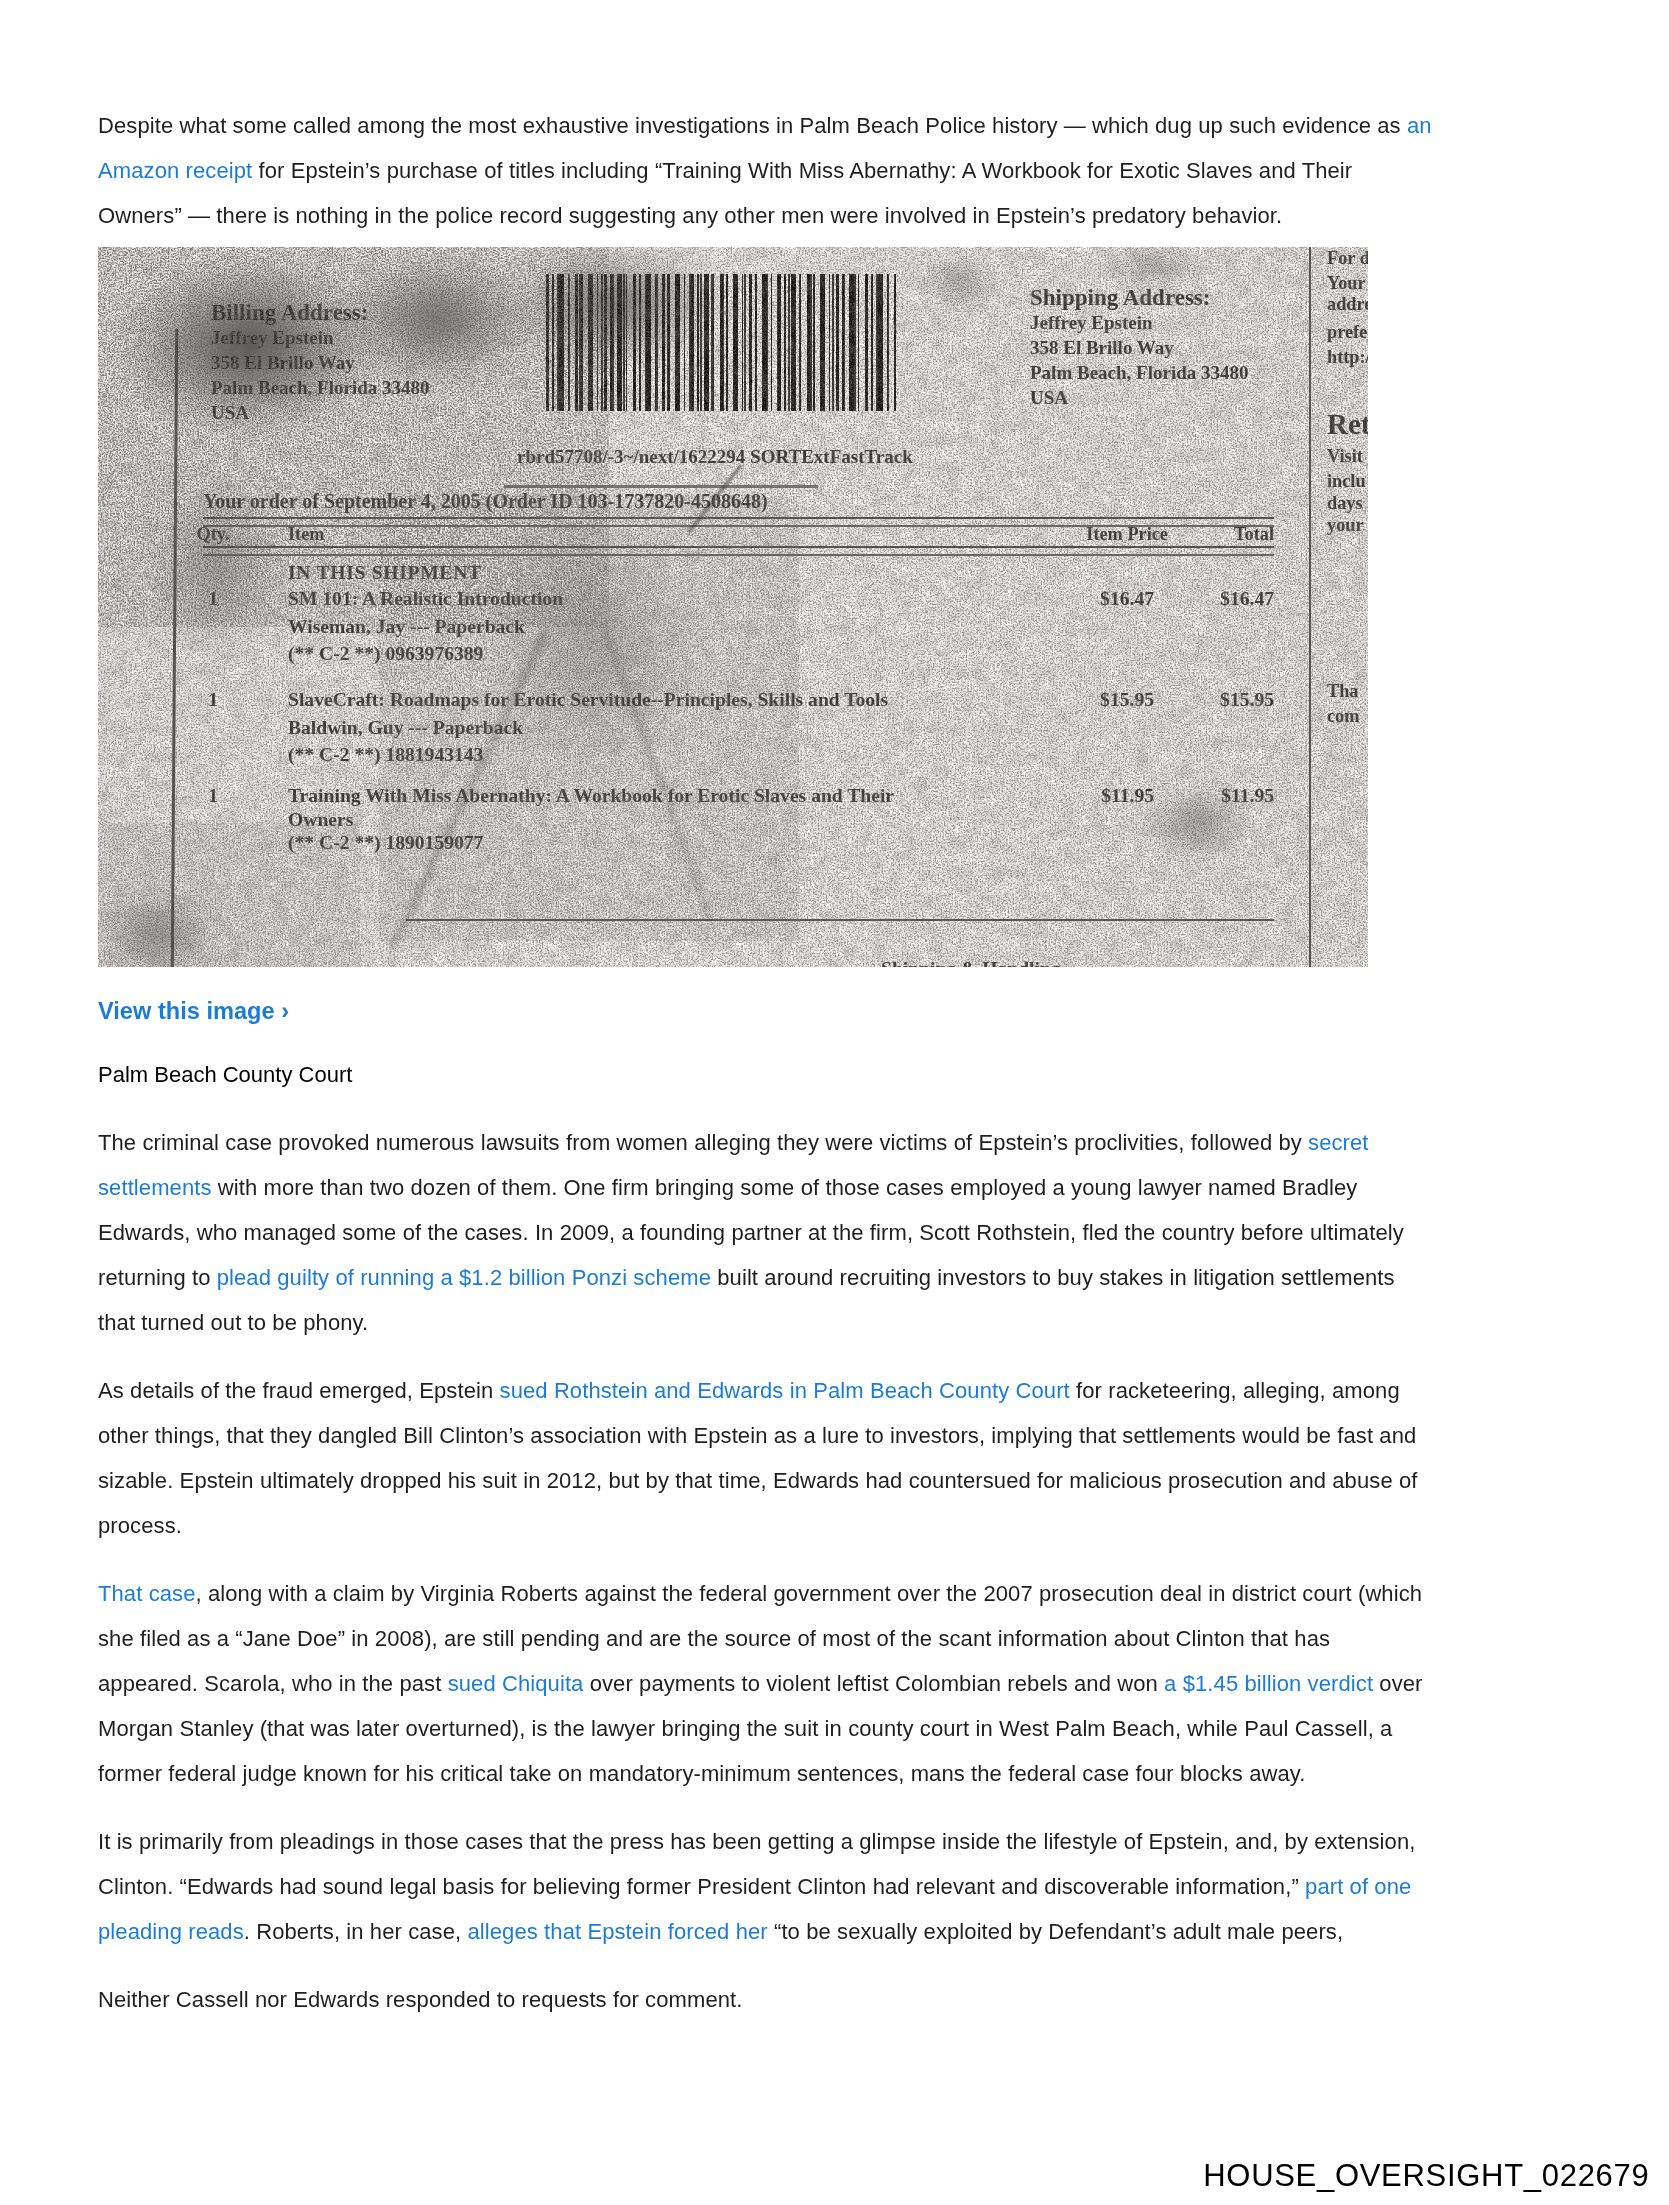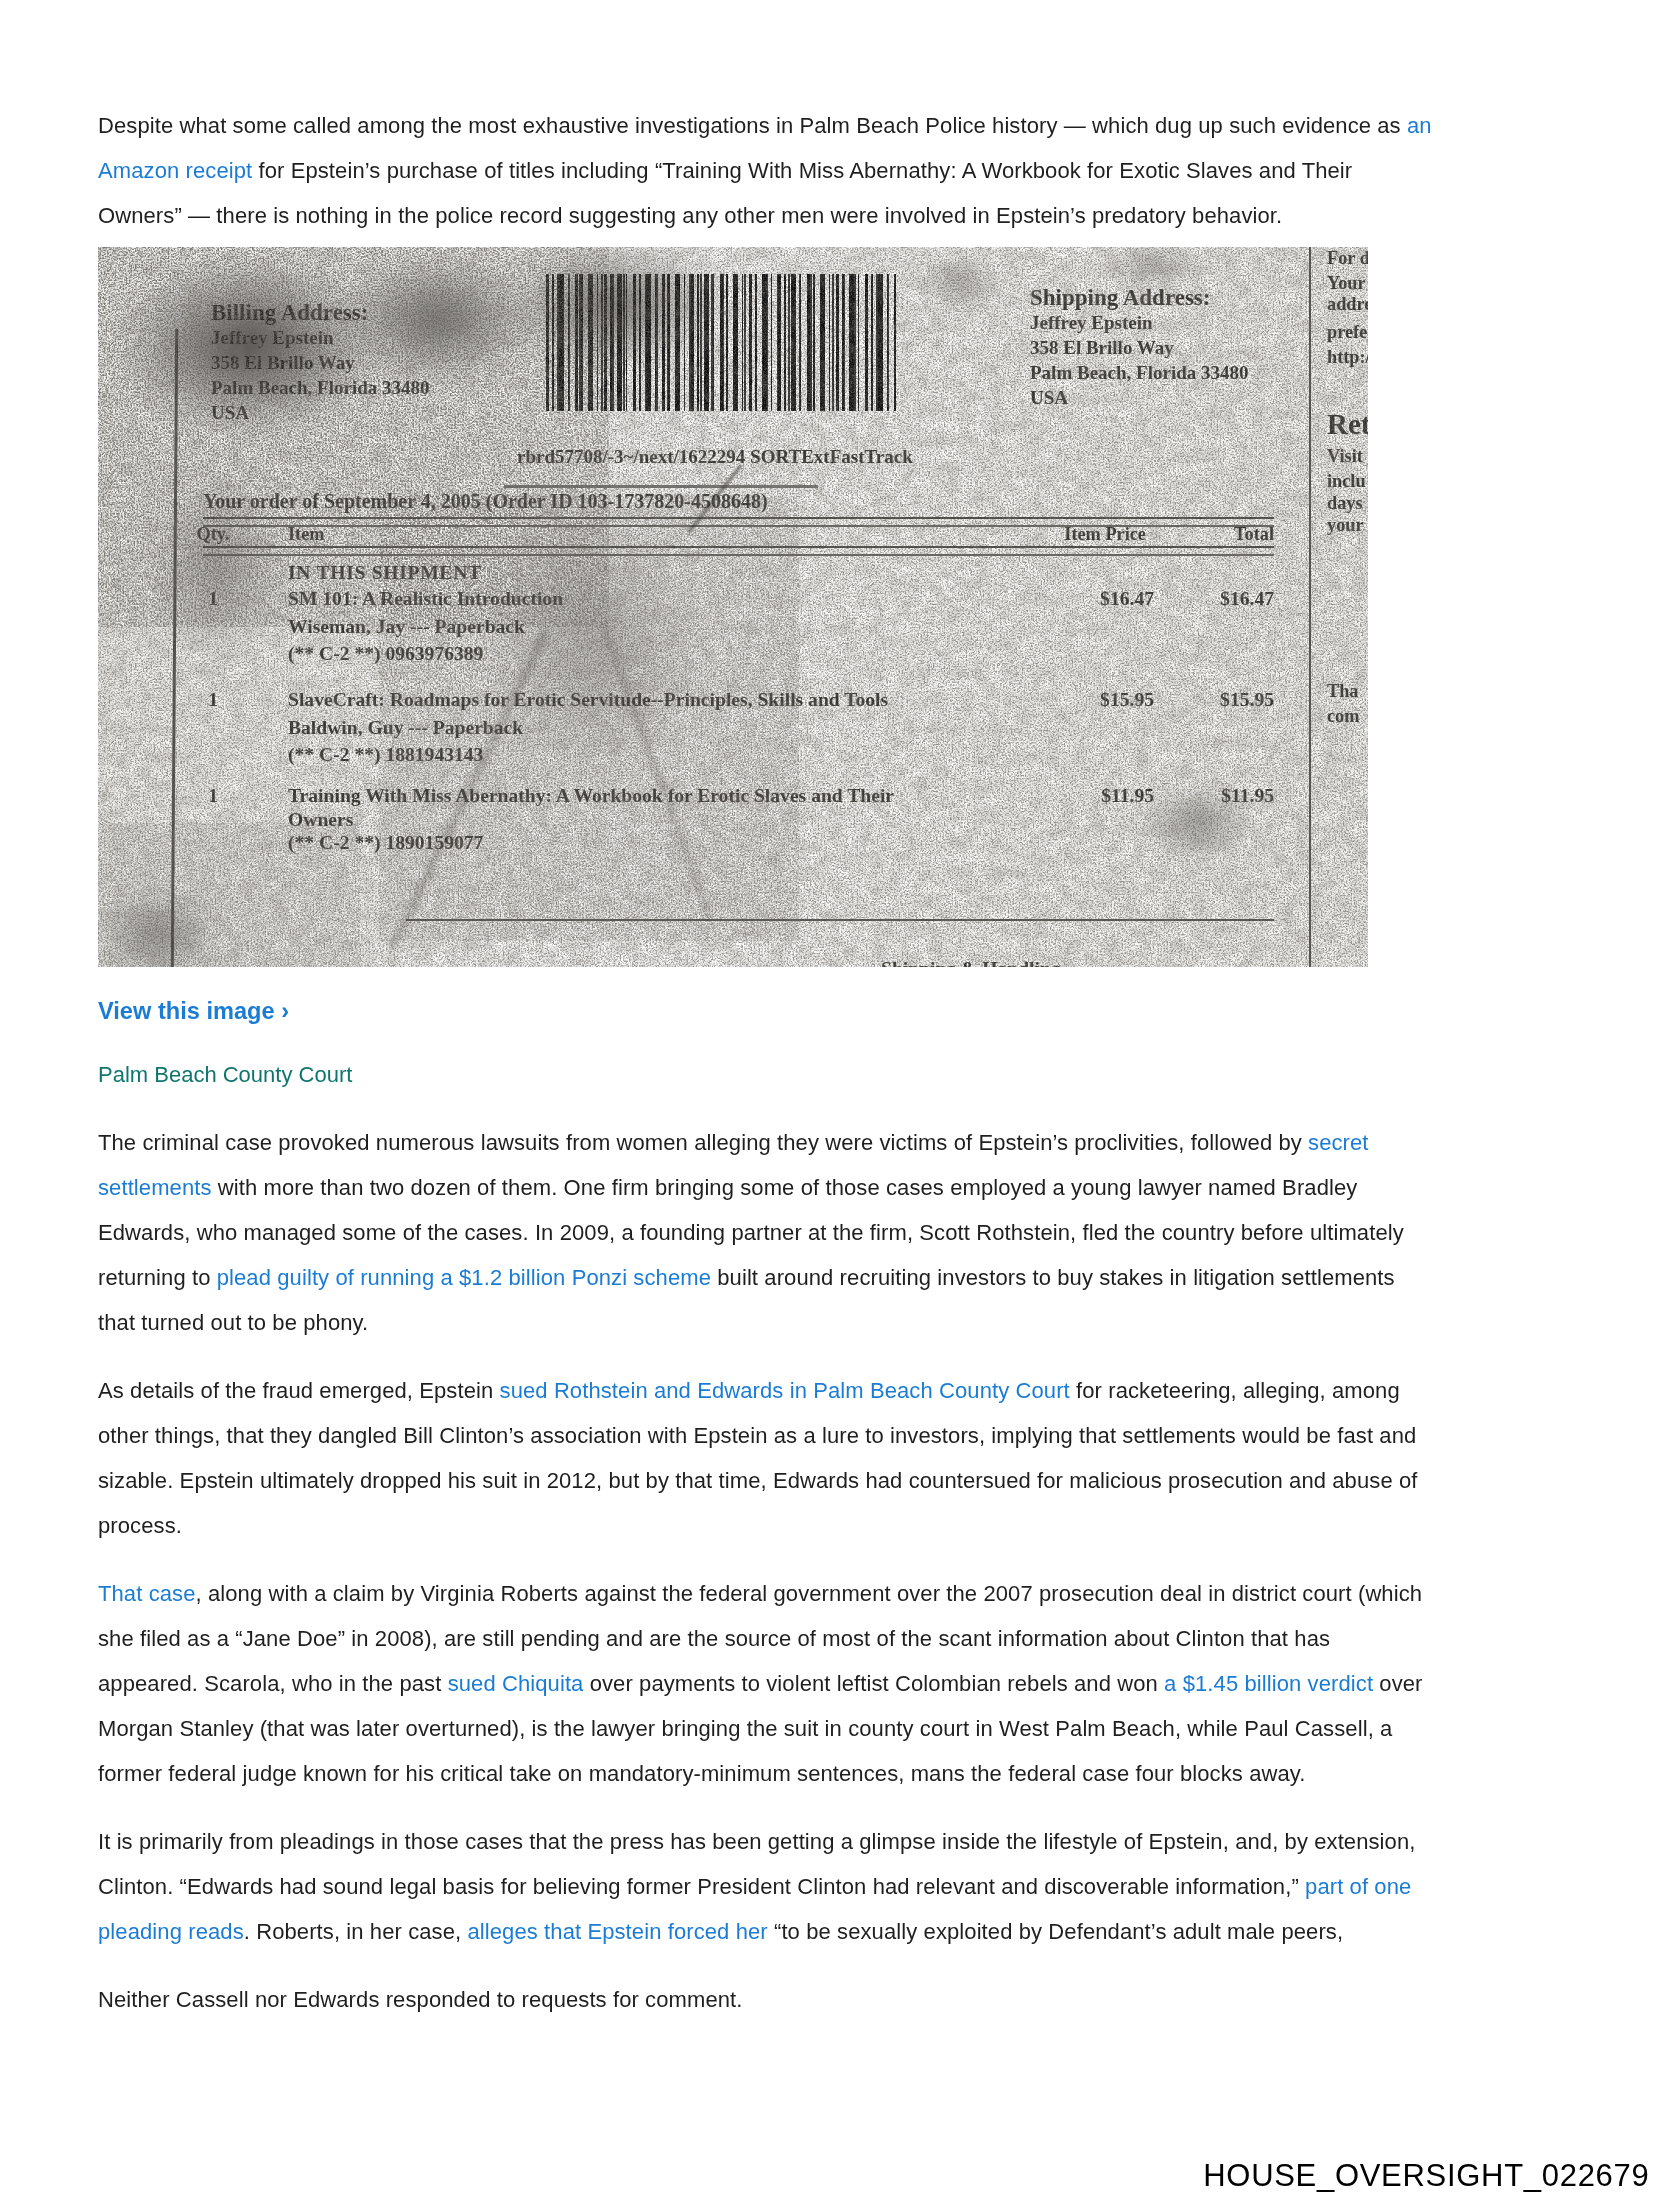--- a/index.html
+++ b/index.html
@@ -9,21 +9,21 @@
   }
   .article{position:absolute;left:98px;top:103px;width:1545px;}
   .para{
     margin:0 0 23px 0;font-size:22px;line-height:45px;color:#1f1f1f;
     white-space:pre-wrap;letter-spacing:0.1px;
   }
   .p-first{margin-bottom:9.2px;}
   .inline-link{color:#1b7cd5;}
   .view-link{margin:0 0 18.3px 0;font-size:23.6px;line-height:45px;font-weight:bold;}
   .view-link a{color:#1b7cd5;text-decoration:none;cursor:pointer;}
-  .caption{margin:0 0 23px 0;font-size:22px;line-height:45px;color:#0f766e;}
+  .caption{margin:0 0 23px 0;font-size:22px;line-height:45px;color:#000000;}
 
   
   .receipt{
     position:relative;width:1270px;height:720px;margin:0 0 21.6px 0;overflow:hidden;
     background:linear-gradient(100deg,#f3f2ef 0%,#fcfbfa 45%,#f6f5f2 100%);
     font-family:"Liberation Serif", serif;color:#32302c;
   }
   .scan{position:absolute;inset:0;filter:blur(0.4px);font-weight:700;}
   .left-line{position:absolute;left:75px;top:82px;bottom:0;width:2.6px;
     background:rgba(25,23,20,.78);transform:rotate(.4deg);filter:blur(0.7px);}
@@ -42,21 +42,21 @@
   .sortrule{position:absolute;left:406px;top:238px;width:314px;height:2.6px;
     background:rgba(30,28,25,.6);filter:blur(0.7px);}
   .orderline{position:absolute;left:105px;top:243px;font-size:20px;line-height:23.6px;}
   .drule{position:absolute;left:105px;right:94px;height:5.9px;
     border-top:2px solid rgba(40,38,34,.85);border-bottom:2px solid rgba(40,38,34,.7);}
   .r1{top:270px;}
   .r2{top:299px;}
   .hdr-row{position:absolute;left:105px;right:94px;top:278px;font-size:18.3px;line-height:19.6px;}
   .h-qty{position:absolute;left:-6.5px;}
   .h-item{position:absolute;left:85px;}
-  .h-price{position:absolute;right:128px;padding-left:40px;}
+  .h-price{position:absolute;right:106px;padding-left:40px;}
   .h-total{position:absolute;right:0;}
   .ship-hdr{position:absolute;left:190px;top:316px;font-size:19.6px;line-height:19.6px;letter-spacing:0.7px;}
   .item{position:absolute;left:105px;right:94px;font-size:19.6px;line-height:27.5px;}
   .item-1{top:338px;}
   .item-2{top:439px;}
   .item-3{top:537px;line-height:23.6px;}
   .item .qty{position:absolute;left:5.2px;top:0;}
   .item .ilines{margin-left:85px;}
   .item .ititle{white-space:pre-wrap;}
   .item .price{position:absolute;right:120px;top:0;}

